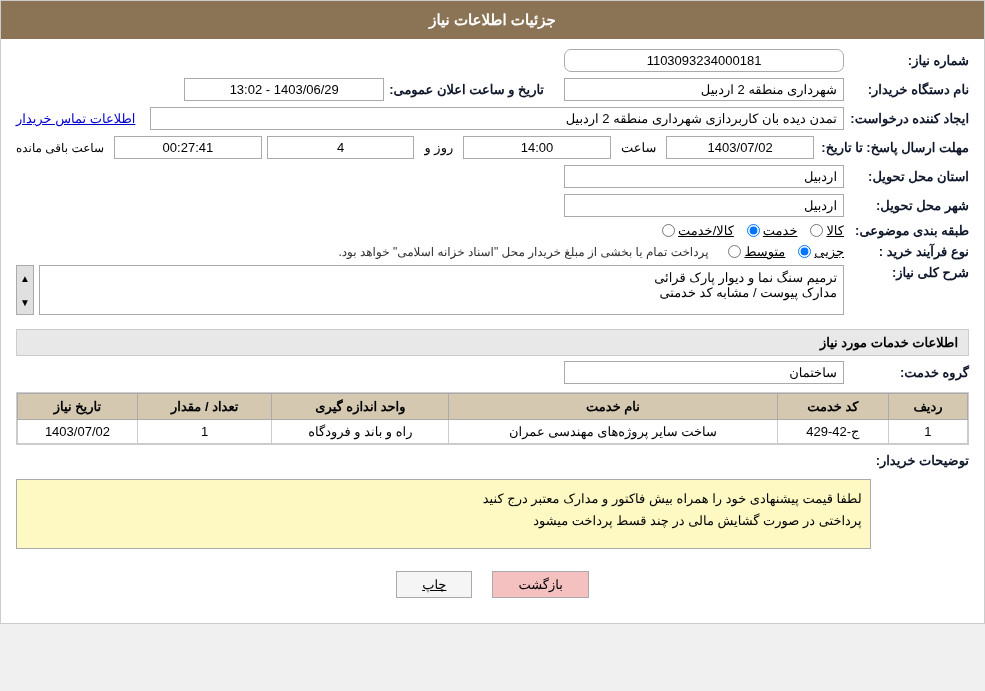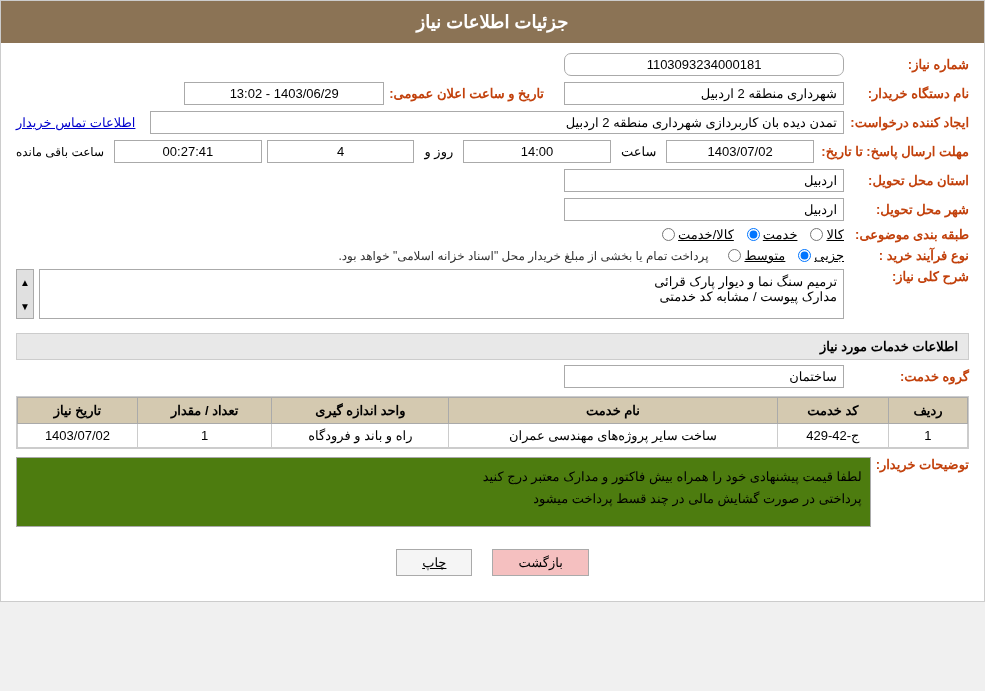--- a/index.html
+++ b/index.html
@@ -13,34 +13,34 @@
       max-width: 985px;
       margin: 0 auto;
       background: #fff;
       border: 1px solid #ccc;
     }
     .header-bar {
       background: #8B7355;
       color: #fff;
       text-align: center;
       padding: 10px;
-      font-size: 18px;
+      font-size: 15px;
       font-weight: bold;
     }
     .content {
       padding: 10px 15px;
     }
     .info-row {
       display: flex;
       align-items: center;
       margin-bottom: 6px;
       gap: 5px;
     }
     .label {
-      color: #c2410c;
+      color: #0f172a;
       font-weight: bold;
       white-space: nowrap;
       min-width: 120px;
       text-align: right;
     }
     .field-box {
       border: 1px solid #aaa;
       background: #fff;
       padding: 3px 6px;
       min-height: 22px;
@@ -120,23 +120,24 @@
     td {
       border: 1px solid #ccc;
       padding: 4px 8px;
       text-align: center;
     }
     .buyer-note {
       border: 1px solid #aaa;
       padding: 8px;
       min-height: 70px;
       text-align: right;
-      background: #4d7c0f;
+      background: #fef9c3;
       margin-bottom: 6px;
       line-height: 1.7;
+      margin-top: 26px;
     }
     .buyer-note-row {
       display: flex;
       align-items: flex-start;
       gap: 5px;
       margin-bottom: 6px;
     }
     .button-row {
       display: flex;
       justify-content: center;

